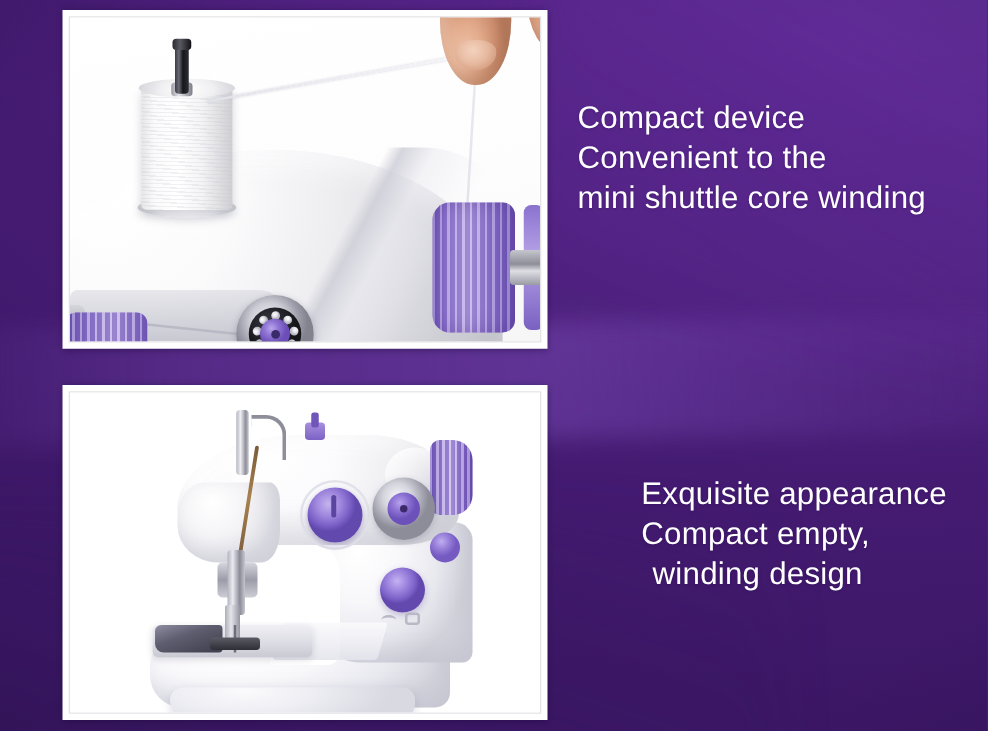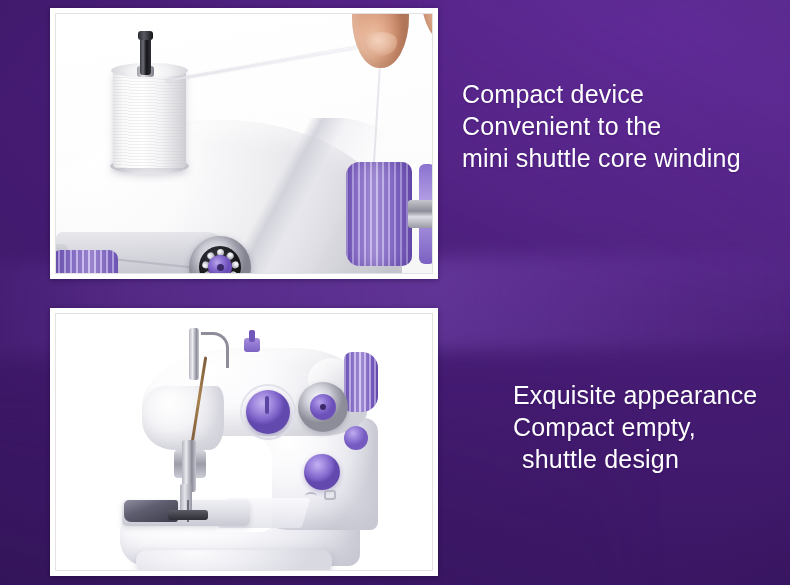--- a/index.html
+++ b/index.html
@@ -527,14 +527,14 @@
     <div class="m m-needlebar"></div>
     <div class="m m-presser"></div>
     <div class="m m-needle-pin"></div>
     <div class="m m-foot"></div>
   </div>
 </div>
 
 <div class="caption" id="caption-appearance">
   <span class="ln1">Exquisite appearance</span><br>
   <span class="ln2">Compact empty,</span><br>
-  <span class="ln3"> shuttle design</span>
+  <span class="ln3"> winding design</span>
 </div>
 
 </body></html>

